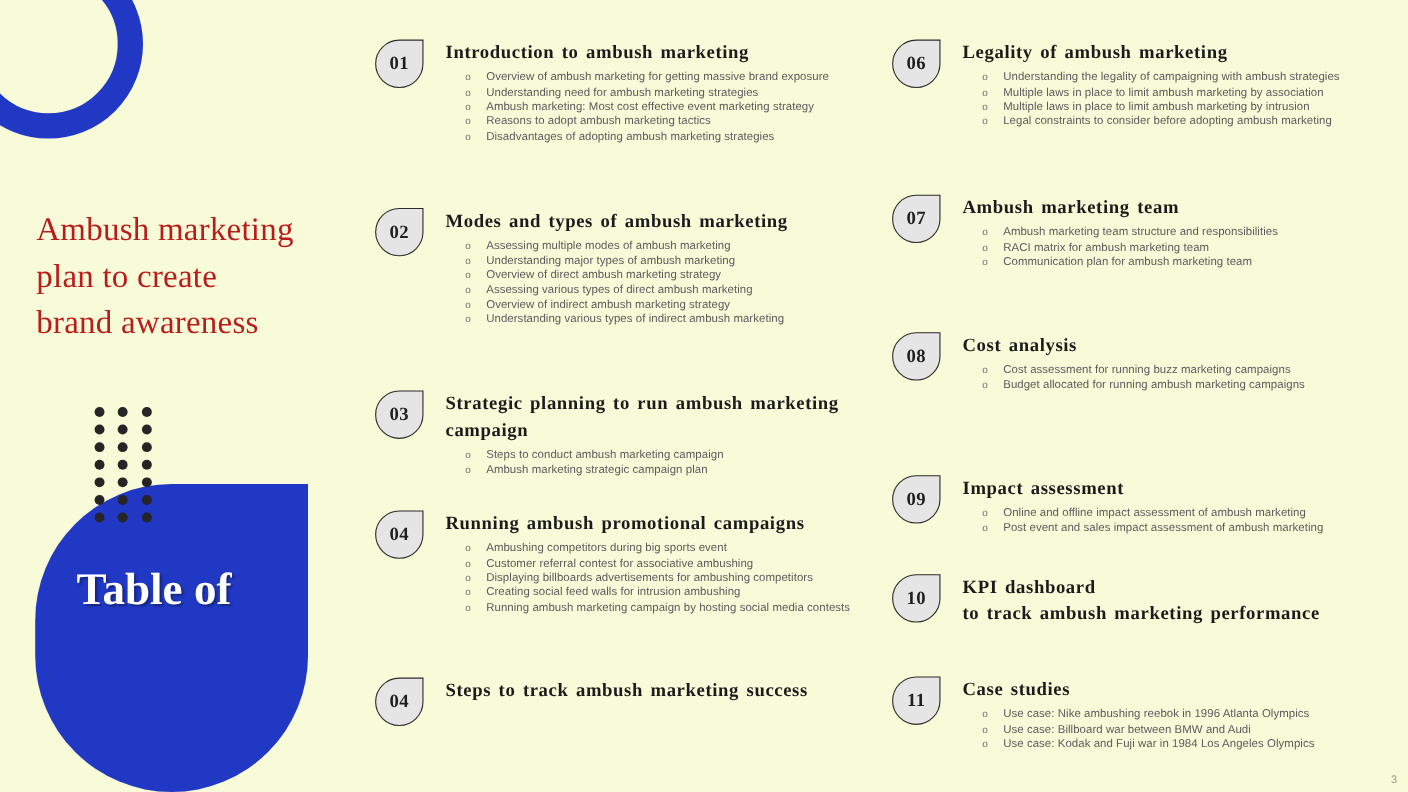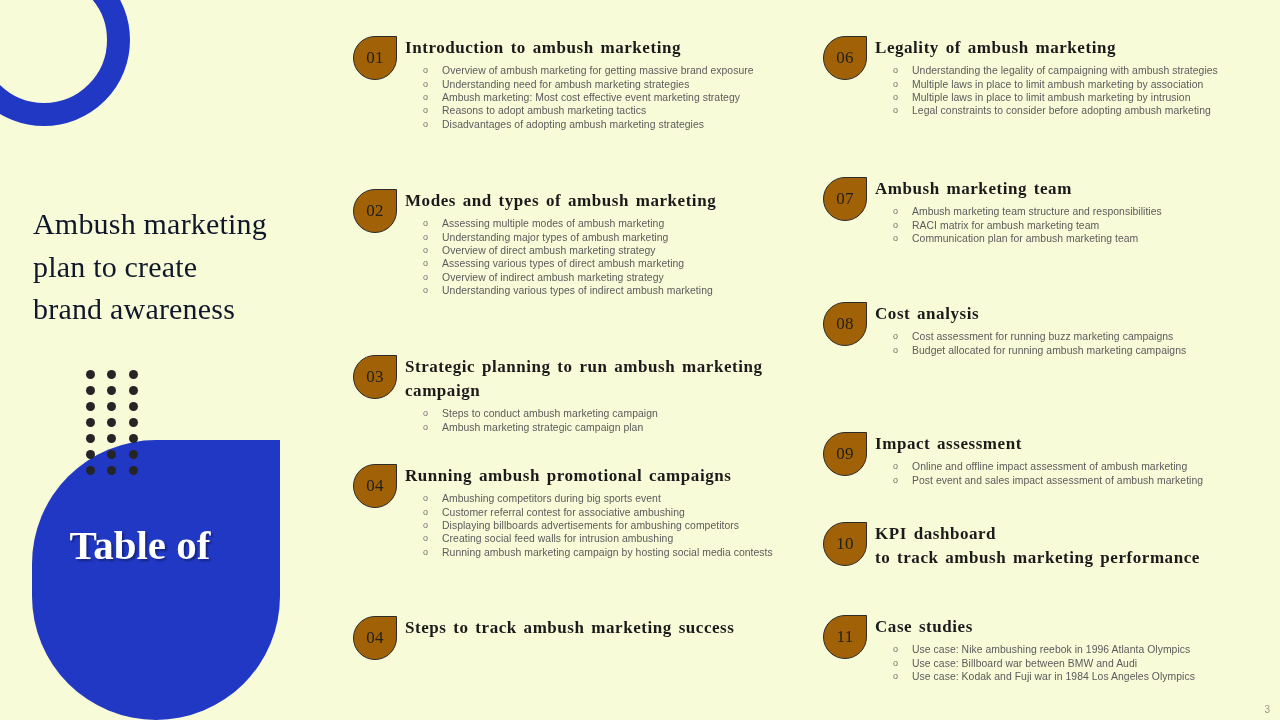--- a/index.html
+++ b/index.html
@@ -53,69 +53,69 @@
     top: 440px;
     width: 248px;
     height: 280px;
     background: #2038c4;
     border-radius: 140px 0 140px 140px;
     z-index: 2;
   }
   .toc-blob-label {
     position: absolute;
     left: 0;
-    top: 78px;
+    top: 68px;
     width: 216px;
     text-align: center;
     font-family: "Liberation Serif", serif;
     font-weight: bold;
     font-size: 41px;
     line-height: 1.32;
     color: #ffffff;
     text-shadow: 2px 2px 2px rgba(0,0,0,0.35);
   }
 
   
   .slide-title {
     position: absolute;
     left: 33px;
-    top: 203px;
+    top: 188px;
     width: 300px;
     font-family: "Liberation Serif", serif;
     font-size: 30px;
     line-height: 1.42;
-    color: #0f172a;
+    color: #b91c1c;
     letter-spacing: 0.2px;
   }
 
   
   .col {
     position: absolute;
     top: 28px;
     width: 470px;
   }
   .col-left  { left: 341px; }
   .col-right { left: 811px; }
 
   .toc-item {
     position: absolute;
     width: 470px;
   }
   .toc-item .badge {
     position: absolute;
-    left: 12px;
+    left: 0;
     top: 0;
     width: 44px;
     height: 44px;
     border: 1.4px solid #2b2b2b;
-    background: #a16207;
+    background: #e5e5e5;
     border-radius: 50% 0 50% 50%;
     box-sizing: border-box;
     font-family: "Liberation Serif", serif;
-    font-weight: normal;
+    font-weight: bold;
     font-size: 17px;
     color: #1f1f1f;
     display: flex;
     align-items: center;
     justify-content: center;
     letter-spacing: 0.3px;
   }
   .toc-item .body {
     margin-left: 64px;
   }

